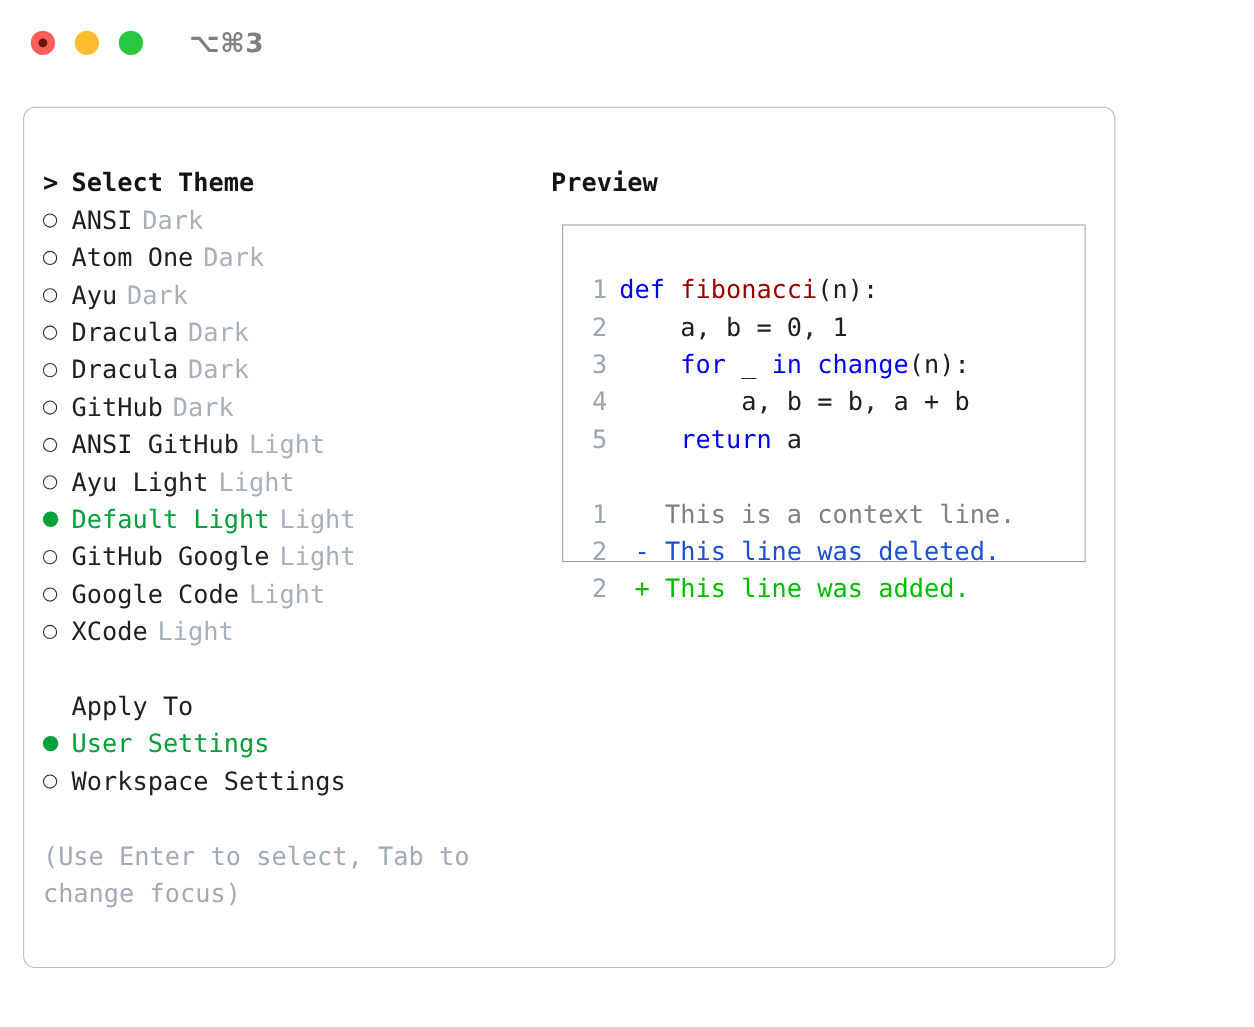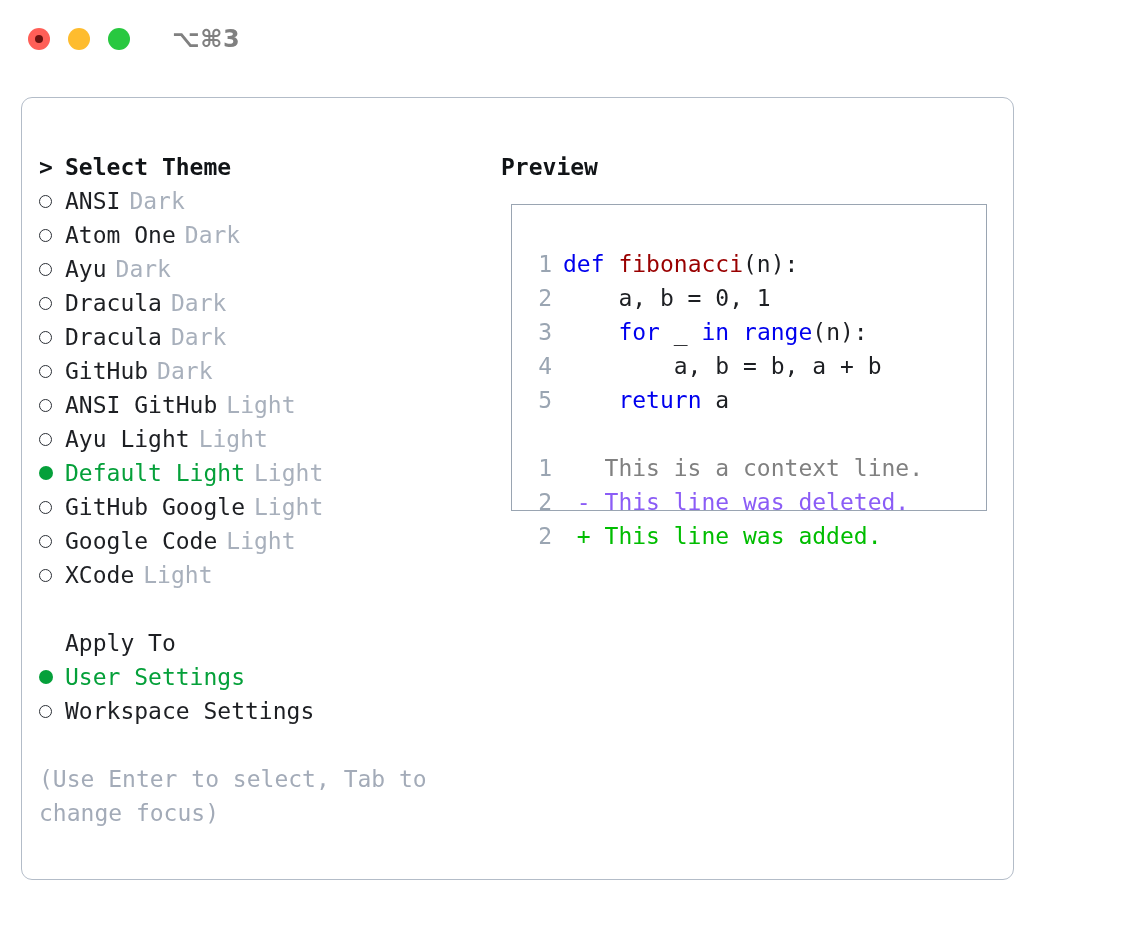--- a/index.html
+++ b/index.html
@@ -198,21 +198,21 @@
     color: #9aa5b2;
     display: inline-block;
     width: 22px;
     text-align: right;
     margin-right: 11px;
   }
   .tok-kw   { color: #0000ee; }
   .tok-fn   { color: #990000; margin-top: 28px; }
   .tok-plain{ color: #1d1f23; }
   .tok-ctx  { color: #808080; }
-  .tok-del  { color: #8b5cf6; }
+  .tok-del  { color: #1d4ed8; }
   .tok-add  { color: #00bd00; margin-top: 24px; }
   .code-gap { height: 34px; }
 </style>
 </head>
 <body>
 
 <div id="app-window">
 
   <div id="titlebar">
     <div class="traffic-lights">
@@ -261,21 +261,21 @@
       <div id="preview-title">Preview</div>
     </div>
 
     <div id="hint-text">(Use Enter to select, Tab to change focus)</div>
 
     <div id="preview-box">
       <div class="code-area">
         <div id="code-lines">
             <div class="code-line"><span class="lineno">1</span><span class="tok-kw">def </span><span class="tok-fn">fibonacci</span><span class="tok-plain">(n):</span></div>
             <div class="code-line"><span class="lineno">2</span><span class="tok-plain">    a, b = 0, 1</span></div>
-            <div class="code-line"><span class="lineno">3</span><span class="tok-plain">    </span><span class="tok-kw">for</span><span class="tok-plain"> _ </span><span class="tok-kw">in</span><span class="tok-plain"> </span><span class="tok-kw">range</span><span class="tok-plain">(n):</span></div>
+            <div class="code-line"><span class="lineno">3</span><span class="tok-plain">    </span><span class="tok-kw">for</span><span class="tok-plain"> _ </span><span class="tok-kw">in</span><span class="tok-plain"> </span><span class="tok-kw">change</span><span class="tok-plain">(n):</span></div>
             <div class="code-line"><span class="lineno">4</span><span class="tok-plain">        a, b = b, a + b</span></div>
             <div class="code-line"><span class="lineno">5</span><span class="tok-plain">    </span><span class="tok-kw">return</span><span class="tok-plain"> a</span></div>
           </div>
         <div class="code-gap"></div>
         <div id="diff-lines">
             <div class="code-line"><span class="lineno">1</span><span class="tok-ctx">   This is a context line.</span></div>
             <div class="code-line"><span class="lineno">2</span><span class="tok-del"> - This line was deleted.</span></div>
             <div class="code-line"><span class="lineno">2</span><span class="tok-add"> + This line was added.</span></div>
           </div>
       </div>

